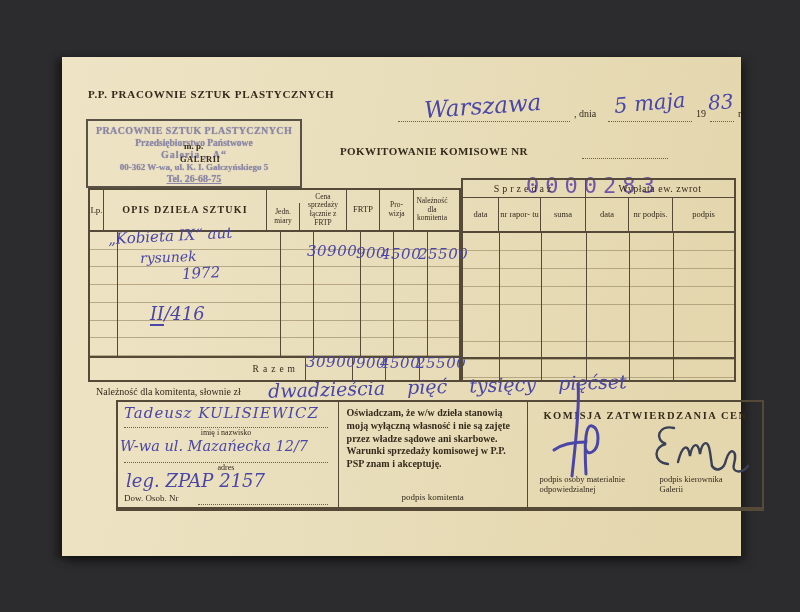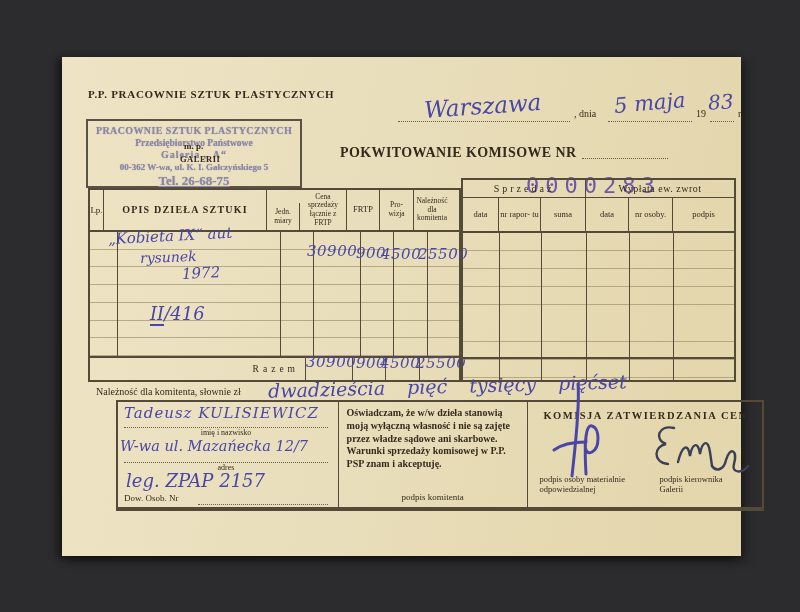--- a/index.html
+++ b/index.html
@@ -15,36 +15,36 @@
   .abs{position:absolute;}
   
   .company{left:26px;top:31px;font-weight:bold;font-size:11px;letter-spacing:.7px;}
   .stamp-box{left:24px;top:62px;width:216px;height:69px;border:2px solid #5a5147;padding-top:4px;box-sizing:border-box;}
   .stamp-line{font-weight:bold;color:var(--stamp);text-align:center;line-height:1.25;
               text-shadow:0 0 1px rgba(139,135,166,.8);}
   .s1{font-size:10px;letter-spacing:.4px;}
   .s2{font-size:9.5px;}
   .s3{font-size:10px;letter-spacing:1px;}
   .s4{font-size:9px;font-weight:bold;}
-  .s5{font-size:13px;text-decoration:underline;}
+  .s5{font-size:10px;text-decoration:underline;}
   .mp{left:96px;top:20px;font-size:9px;font-weight:bold;color:var(--ink);}
   .galerii{left:92px;top:33px;font-size:8.5px;font-weight:bold;letter-spacing:.5px;color:var(--ink);}
   
   .hw{font-family:"DejaVu Serif",serif;font-style:italic;color:var(--hw);white-space:nowrap;}
   .city{left:362px;top:36px;font-size:23px;transform:rotate(-4deg);}
   .dot{border-bottom:1px dotted #6b5f49;}
   .city-line{left:336px;top:63px;width:172px;height:1px;}
   .dnia{left:512px;top:51px;font-size:10px;}
   .date-hw{left:552px;top:34px;font-size:21px;transform:rotate(-5deg);}
   .date-line{left:546px;top:63px;width:84px;height:1px;}
   .y19{left:634px;top:51px;font-size:10px;}
   .y83{left:646px;top:33px;font-size:20px;transform:rotate(-4deg);}
   .y-line{left:648px;top:63px;width:24px;height:1px;}
   .rdot{left:676px;top:51px;font-size:10px;}
-  .doc-title{left:278px;top:88px;font-weight:bold;font-size:14px;letter-spacing:.4px;}
+  .doc-title{left:278px;top:88px;font-weight:bold;font-size:11px;letter-spacing:.4px;}
   .title-line{left:520px;top:100px;width:86px;height:1px;}
   .doc-number{left:464px;top:68px;font-family:"DejaVu Sans Mono",monospace;font-size:22px;
               letter-spacing:6px;color:var(--numpurple);font-weight:400;margin-top:48px;}
   
   .mtable{left:26px;top:131px;width:373px;border:2px solid var(--line);box-sizing:border-box;}
   .mhead{display:flex;height:40px;border-bottom:2px solid var(--line);}
   .mhead .hc{border-right:1px solid var(--line);display:flex;align-items:center;justify-content:center;
              text-align:center;font-size:7.5px;line-height:1.15;box-sizing:border-box;padding:1px;}
   .hc:last-child{border-right:none;}
   .hc.c0{width:14px;font-size:9px;}
@@ -189,21 +189,21 @@
   <div class="abs stable">
     <div class="sgroups">
       <div class="sg sg1">Sprzedaż</div>
       <div class="sg sg2">Wypłata ew. zwrot</div>
     </div>
     <div class="scols">
       <div class="sc w0">data</div>
       <div class="sc w1">nr rapor- tu</div>
       <div class="sc w2">suma</div>
       <div class="sc w3">data</div>
-      <div class="sc w4">nr osoby.</div>
+      <div class="sc w4">nr podpis.</div>
       <div class="sc w5">podpis</div>
     </div>
     <div class="sbody">
       <div class="vsep" style="left:36px"></div>
       <div class="vsep" style="left:78px"></div>
       <div class="vsep" style="left:123px"></div>
       <div class="vsep" style="left:166px"></div>
       <div class="vsep" style="left:210px"></div>
       <div class="sheavy"></div>
     </div>

